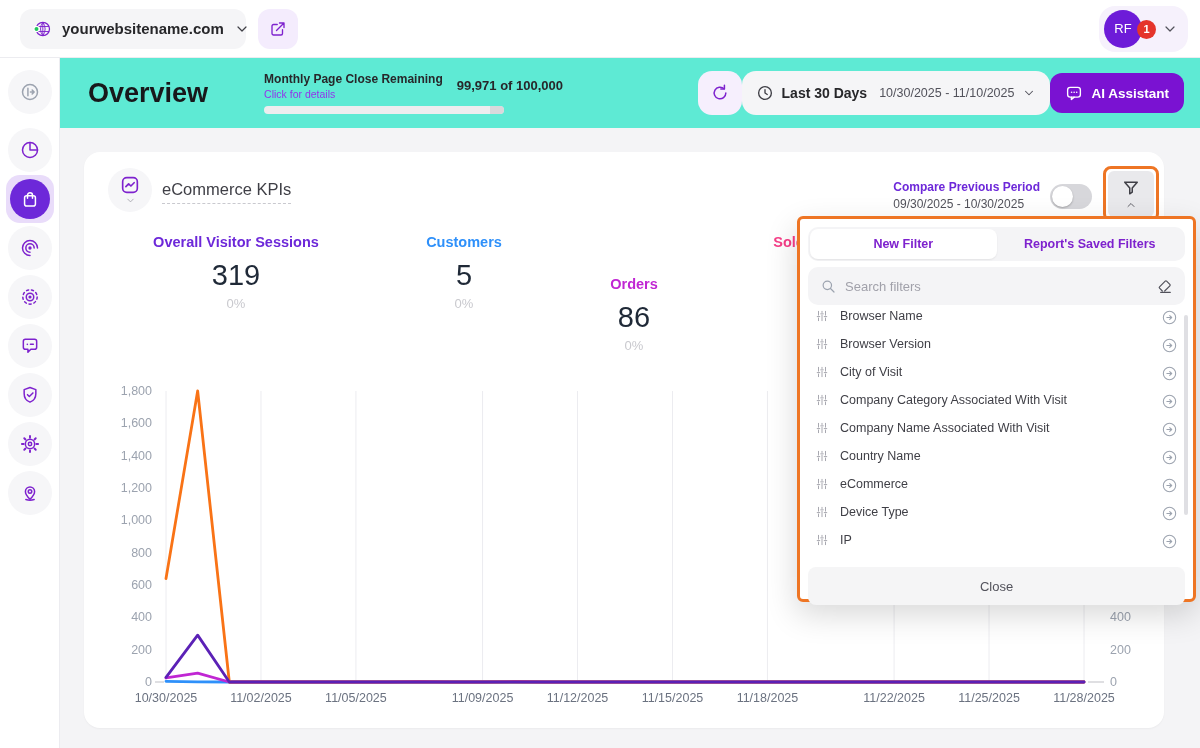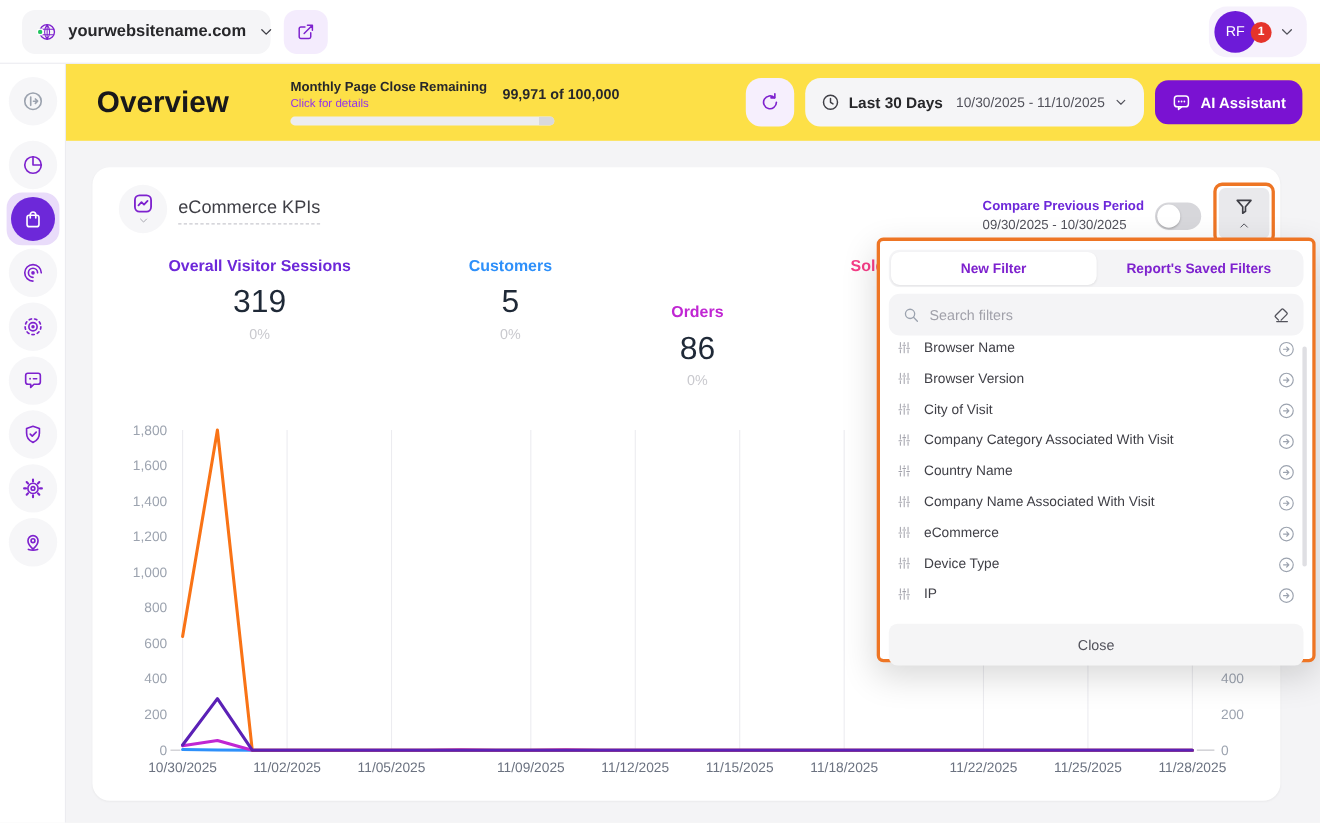--- a/index.html
+++ b/index.html
@@ -26,31 +26,31 @@
   
   .sidebar{position:absolute;top:58px;left:0;bottom:0;width:60px;background:#fff;border-right:1px solid #ececf0;display:flex;flex-direction:column;align-items:center;padding-top:10px;z-index:15}
   .side-item{width:48px;height:48px;display:flex;align-items:center;justify-content:center;margin-bottom:1px;border-radius:14px;cursor:pointer}
   .side-item .bub{width:44px;height:44px;border-radius:50%;background:#f6f6f8;color:#7e22ce;display:flex;align-items:center;justify-content:center}
   .side-item.muted .bub{color:#9ca3af}
   .side-item.gap{margin-bottom:10px}
   .side-item.active{background:#e9dcfa}
   .side-item.active .bub{width:40px;height:40px;background:#6d28d9;color:#fff}
 
   
-  .header{position:absolute;top:58px;left:60px;right:0;height:70px;background:#fde047;display:flex;align-items:center;padding:0 16px 0 28px;z-index:10}
+  .header{position:absolute;top:58px;left:60px;right:0;height:70px;background:#5eead4;display:flex;align-items:center;padding:0 16px 0 28px;z-index:10}
   .page-title{font-size:27px;font-weight:700;color:#18181b}
   .quota{margin-left:56px;display:flex;flex-direction:column;gap:6px}
   .quota-row{display:flex;align-items:center}
   .q-col{display:flex;flex-direction:column}
   .q-label{font-size:12px;font-weight:700;color:#27272a;line-height:1.2}
   .q-link{font-size:10.5px;color:#9333ea;margin-top:2px;cursor:pointer}
   .q-value{margin-left:14px;font-size:13px;font-weight:600;color:#27272a}
   .q-bar{width:240px;height:8px;border-radius:4px;background:#ededef;position:relative;overflow:hidden}
   .q-bar .used{position:absolute;right:0;top:0;bottom:0;width:14px;background:#d9d9dc}
-  .hdr-right{margin-left:auto;display:flex;align-items:center;gap:10px}
+  .hdr-right{margin-left:auto;display:flex;align-items:center;}
   .refresh-btn{width:44px;height:44px;border-radius:14px;background:#f6effd;color:#7e22ce;display:flex;align-items:center;justify-content:center;cursor:pointer}
   .date-pill{height:44px;border-radius:14px;background:#f5f5f7;display:flex;align-items:center;gap:8px;padding:0 14px;cursor:pointer}
   .date-pill .clock{color:#3f3f46}
   .date-preset{font-size:14px;font-weight:700;color:#27272a}
   .date-range{font-size:12.5px;color:#52525b;margin-left:4px}
   .date-pill .chev{color:#52525b}
   .ai-btn{height:40px;border-radius:12px;background:#7a12d2;color:#fff;display:flex;align-items:center;gap:8px;padding:0 15px;font-size:13.5px;font-weight:600;cursor:pointer}
 
   
   .main{position:absolute;top:128px;left:60px;right:0;bottom:0;background:#f4f4f6}
@@ -472,35 +472,35 @@
             <path d="M8.3 12h6.5M12.3 9.2L15.1 12l-2.8 2.8" stroke-width="1.5"></path>
           </svg>
         </span>
       </div>
       <div class="fp-row">
         <span class="icon i14 grip">
           <svg viewBox="0 0 24 24" fill="none" stroke="currentColor" stroke-width="1.8" stroke-linecap="round" stroke-linejoin="round">
             <path d="M6 4v6.5M3.8 13h4.4M6 15.5V20M12 4v2M9.8 8.3h4.4M12 10.5V20M18 4v6.5M15.8 13h4.4M18 15.5V20" stroke-width="1.6"></path>
           </svg>
         </span>
+        <span class="lbl">Company Name Associated With Visit</span>
+        <span class="icon i17 go">
+          <svg viewBox="0 0 24 24" fill="none" stroke="currentColor" stroke-width="1.8" stroke-linecap="round" stroke-linejoin="round">
+            <circle cx="12" cy="12" r="8.7" stroke-width="1.5"></circle>
+            <path d="M8.3 12h6.5M12.3 9.2L15.1 12l-2.8 2.8" stroke-width="1.5"></path>
+          </svg>
+        </span>
+      </div>
+      <div class="fp-row">
+        <span class="icon i14 grip">
+          <svg viewBox="0 0 24 24" fill="none" stroke="currentColor" stroke-width="1.8" stroke-linecap="round" stroke-linejoin="round">
+            <path d="M6 4v6.5M3.8 13h4.4M6 15.5V20M12 4v2M9.8 8.3h4.4M12 10.5V20M18 4v6.5M15.8 13h4.4M18 15.5V20" stroke-width="1.6"></path>
+          </svg>
+        </span>
         <span class="lbl">Country Name</span>
-        <span class="icon i17 go">
-          <svg viewBox="0 0 24 24" fill="none" stroke="currentColor" stroke-width="1.8" stroke-linecap="round" stroke-linejoin="round">
-            <circle cx="12" cy="12" r="8.7" stroke-width="1.5"></circle>
-            <path d="M8.3 12h6.5M12.3 9.2L15.1 12l-2.8 2.8" stroke-width="1.5"></path>
-          </svg>
-        </span>
-      </div>
-      <div class="fp-row">
-        <span class="icon i14 grip">
-          <svg viewBox="0 0 24 24" fill="none" stroke="currentColor" stroke-width="1.8" stroke-linecap="round" stroke-linejoin="round">
-            <path d="M6 4v6.5M3.8 13h4.4M6 15.5V20M12 4v2M9.8 8.3h4.4M12 10.5V20M18 4v6.5M15.8 13h4.4M18 15.5V20" stroke-width="1.6"></path>
-          </svg>
-        </span>
-        <span class="lbl">Company Name Associated With Visit</span>
         <span class="icon i17 go">
           <svg viewBox="0 0 24 24" fill="none" stroke="currentColor" stroke-width="1.8" stroke-linecap="round" stroke-linejoin="round">
             <circle cx="12" cy="12" r="8.7" stroke-width="1.5"></circle>
             <path d="M8.3 12h6.5M12.3 9.2L15.1 12l-2.8 2.8" stroke-width="1.5"></path>
           </svg>
         </span>
       </div>
       <div class="fp-row">
         <span class="icon i14 grip">
           <svg viewBox="0 0 24 24" fill="none" stroke="currentColor" stroke-width="1.8" stroke-linecap="round" stroke-linejoin="round">

